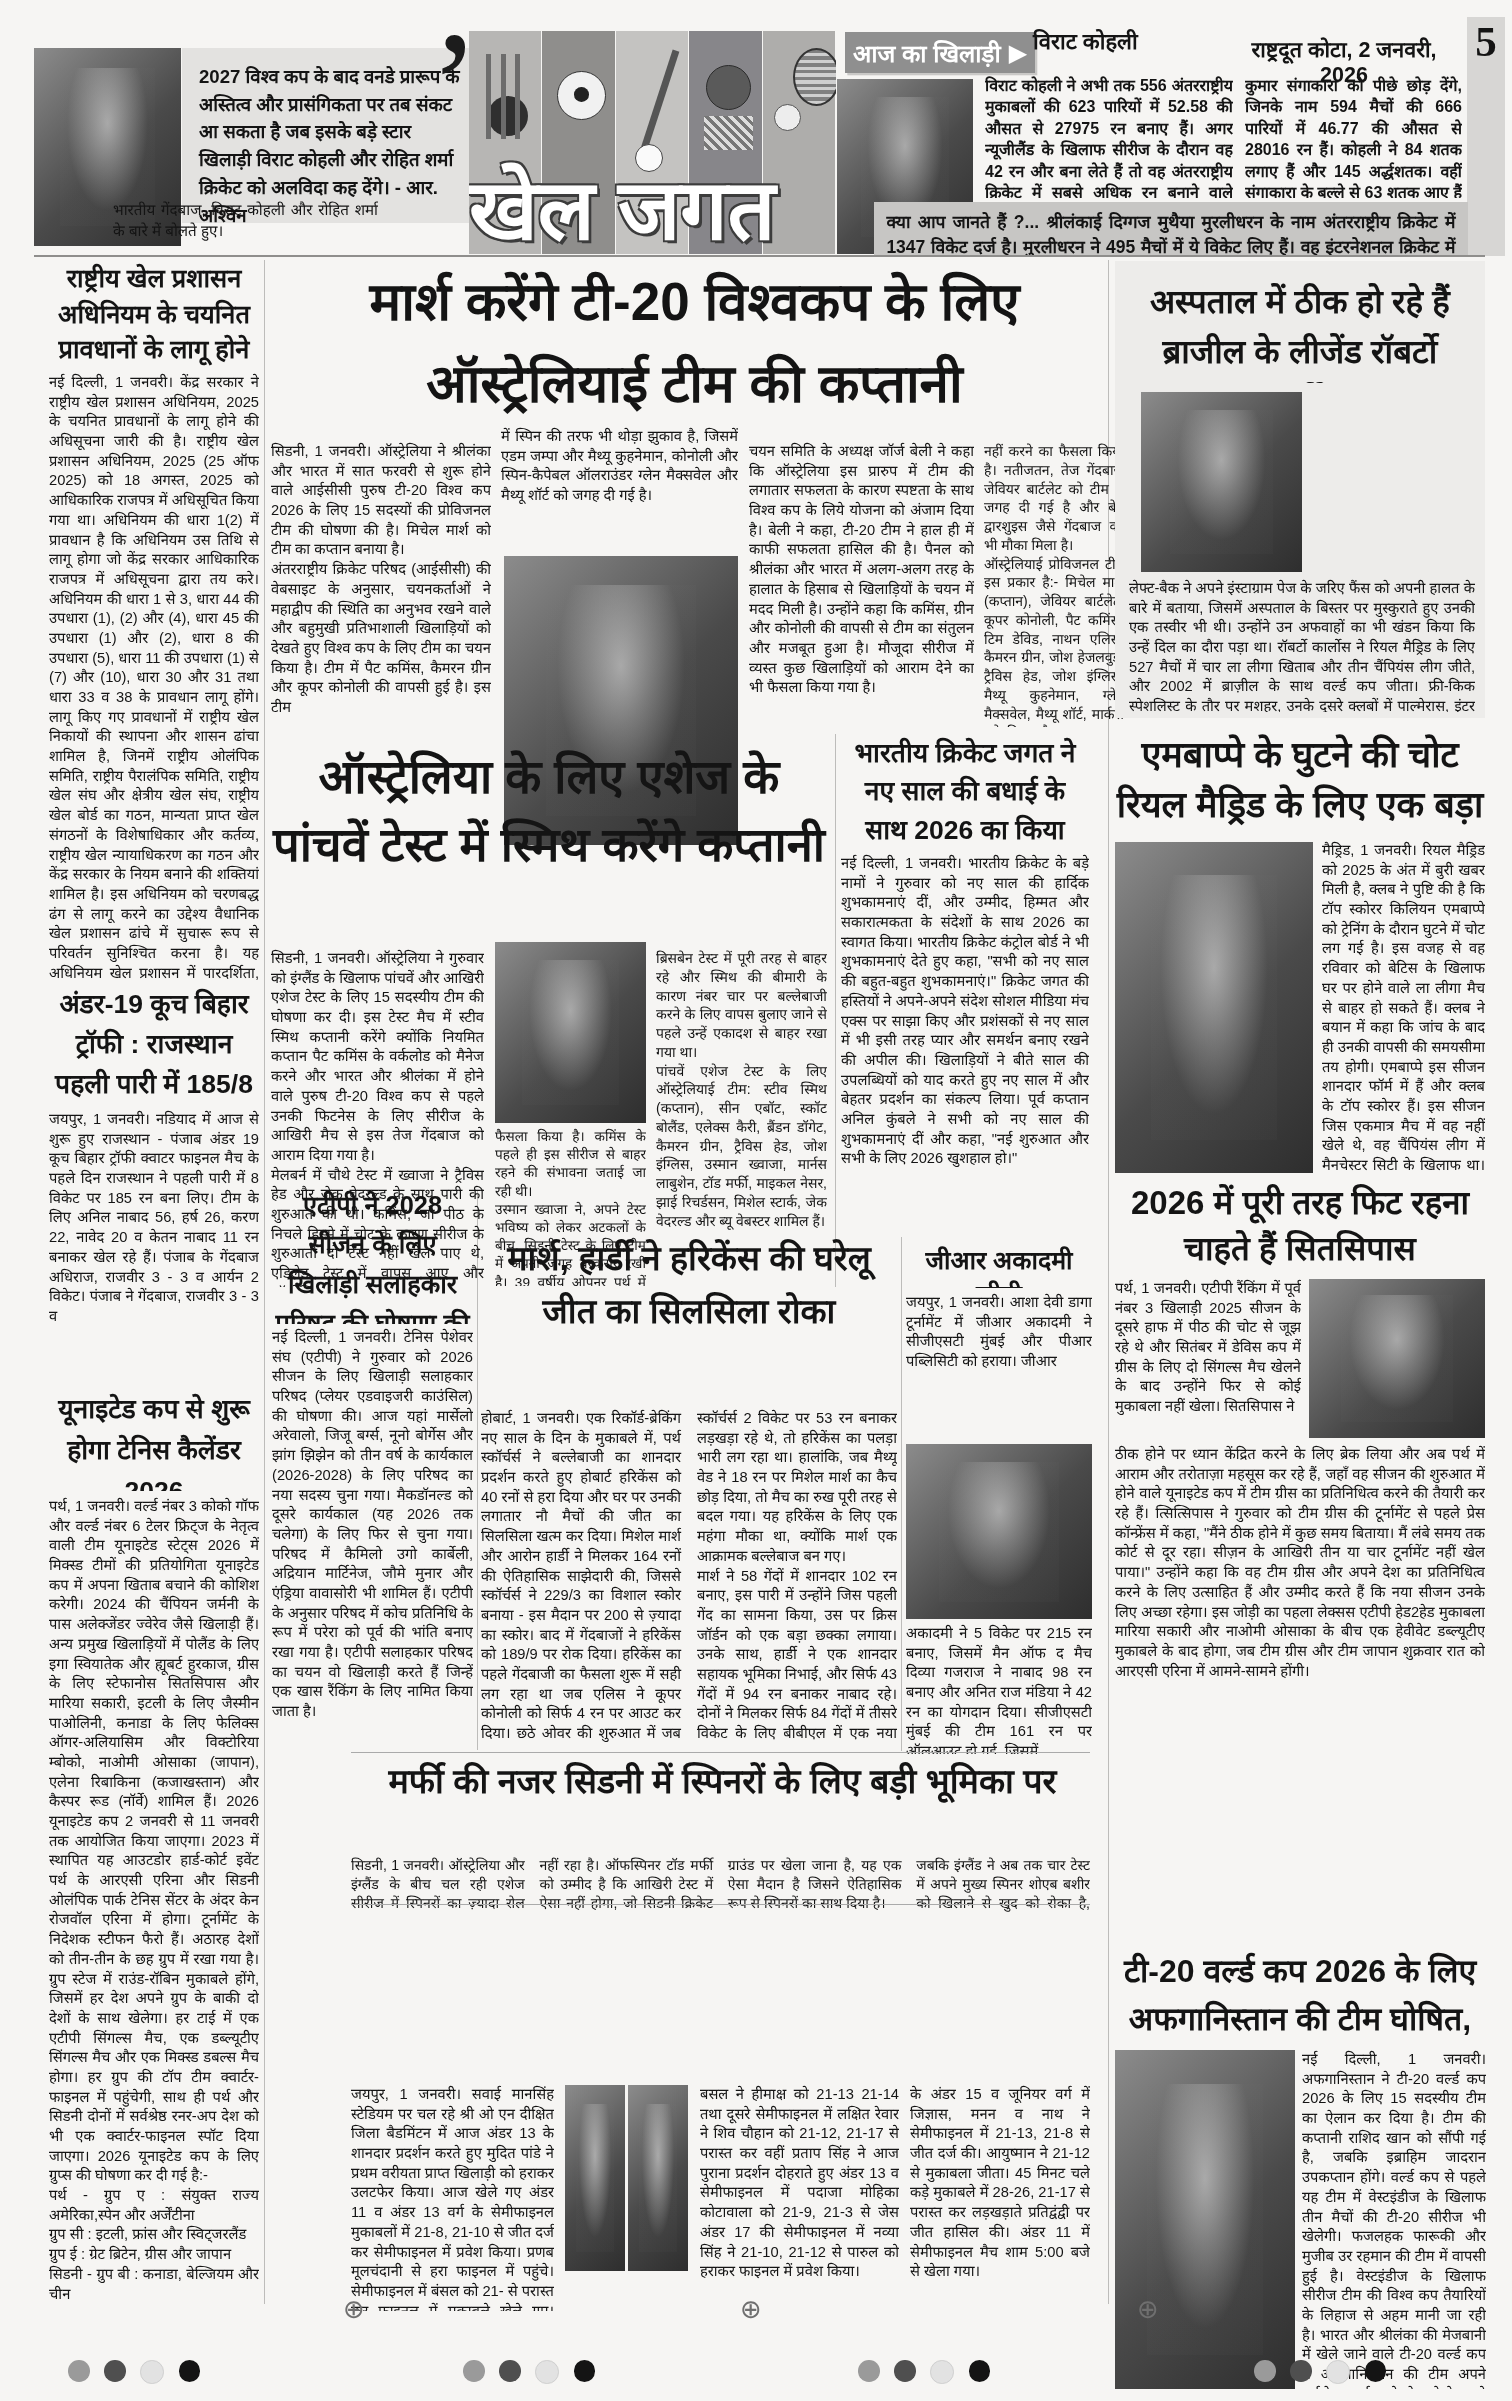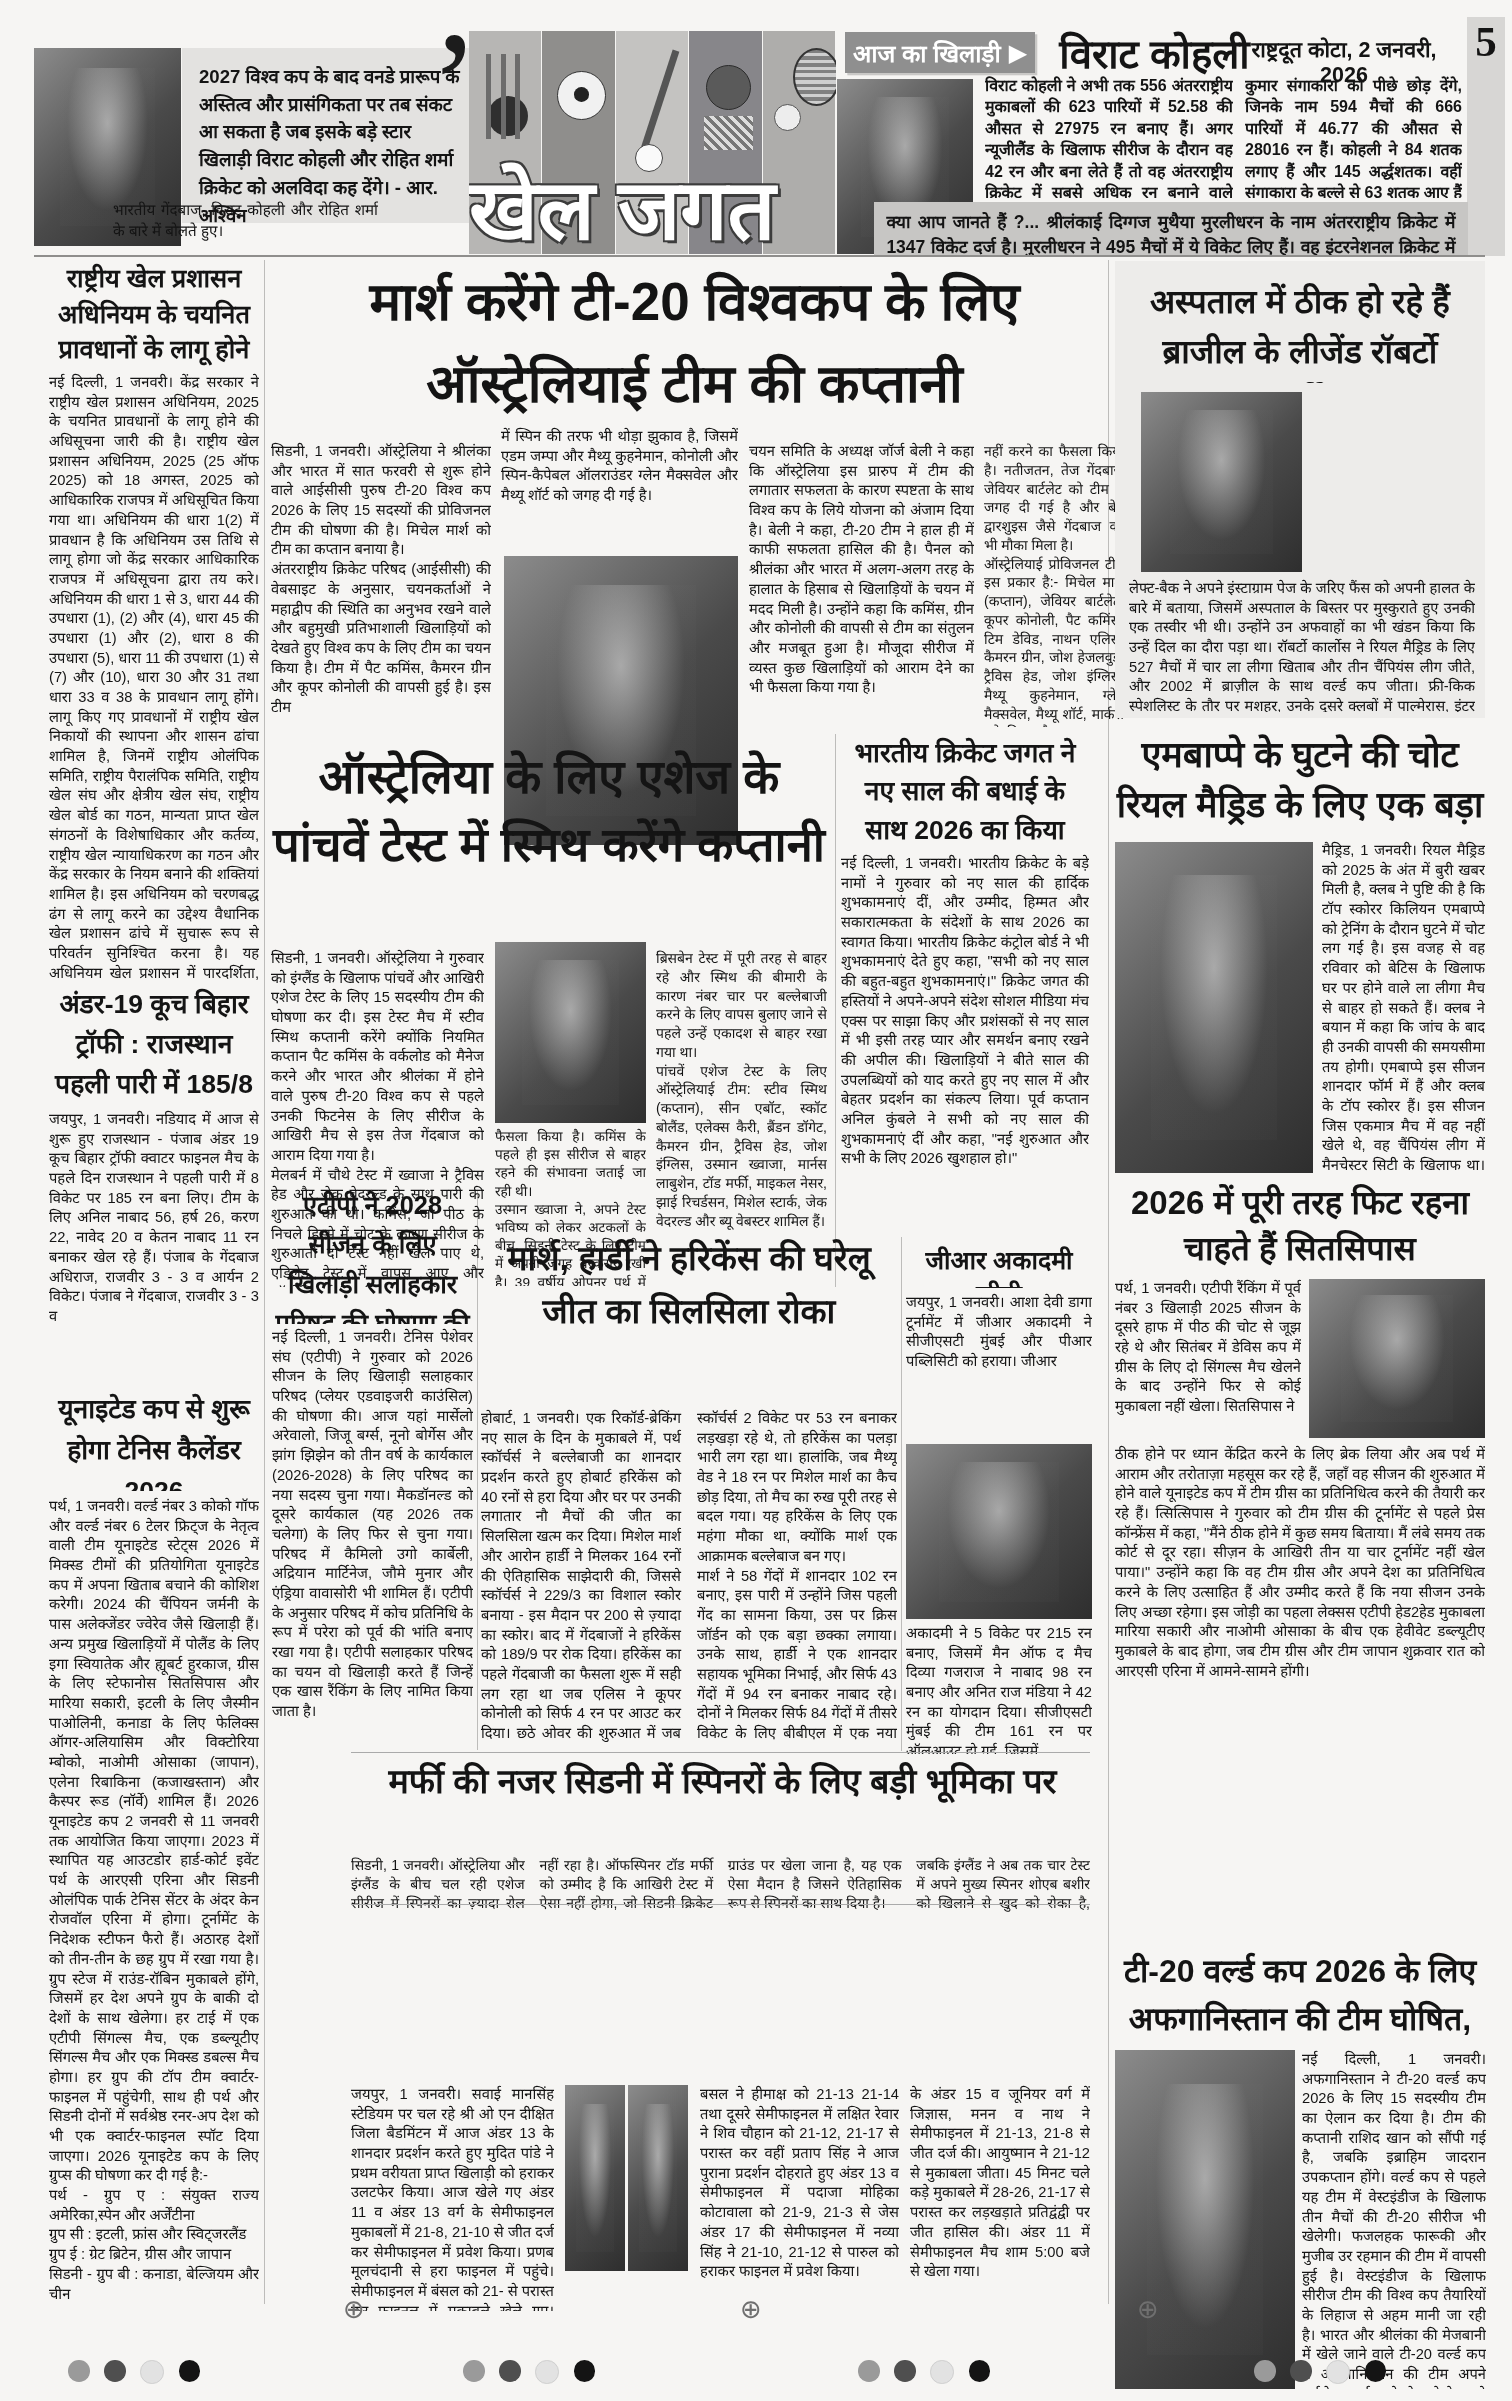--- a/index.html
+++ b/index.html
@@ -25,21 +25,21 @@
   #quoteGlyph{left:436px;top:10.2px;font-size:152px;line-height:1;color:#1c1c1c;font-family:"Liberation Serif","DejaVu Serif",serif;}
   #logoStrip{left:469px;top:31px;width:367px;height:223px;display:flex;overflow:hidden;background:#9d9c9a;}
   .panel{flex:1;position:relative;border-right:1.7px solid #f6f5f3;}
   .p1{background:#b7b6b4;} .p2{background:#8f8e8c;} .p3{background:#c4c3c1;} .p4{background:#87868a;} .p5{background:#aeadab;}
   .ball{position:absolute;border-radius:50%;}
   #logoText{position:absolute;left:0;right:0;bottom:-10.2px;text-align:left;font-size:84px;font-weight:800;color:#ffffff;
         text-shadow:2.8px 2.8px 0 #3c3c3c,-1.7px -1.7px 0 #3c3c3c,1.7px -1.7px 0 #3c3c3c,-1.7px 1.7px 0 #3c3c3c;white-space:nowrap;}
   #todayBadge{left:845px;top:32px;width:190px;height:41px;background:#8f8f8f;color:#fff;font-weight:bold;
         font-size:24px;display:flex;align-items:center;justify-content:center;gap:8px;box-shadow:2.3px 2.3px 0 #c9c8c6;}
   #kohliPhoto{left:837px;top:79px;width:136px;height:175px;}
-  #playerName{left:1033px;top:25px;width:243px;font-size:40px;font-weight:bold;text-align:center;}
+  #playerName{left:1033px;top:25px;width:243px;font-size:22px;font-weight:bold;}
   #editionLine{left:1231px;top:34px;width:226px;font-size:21.5px;font-weight:bold;text-align:center;}
   #pagenoStrip{left:1467px;top:17px;width:38px;height:239px;background:#d7d6d4;text-align:center;}
   #pageNo{font-size:43px;font-weight:bold;font-family:"Liberation Serif","DejaVu Serif",serif;}
   #kohliCol1{left:985px;top:75px;width:248px;height:123px;font-weight:600;font-size:16px;}
   #kohliCol2{left:1245px;top:75px;width:217px;height:123px;font-weight:600;font-size:16px;}
   #dykStrip{left:874px;top:202px;width:569px;height:37px;background:#c7c6c4;padding:8px 12.4px;
         font-size:17.5px;font-weight:700;line-height:1.45;text-align:justify;overflow:hidden;}
   
   #a1Head{left:49px;top:261px;width:210px;height:107px;font-size:25.4px;line-height:1.4;}
   #a1Body{left:49px;top:373px;width:210px;height:608px;}

